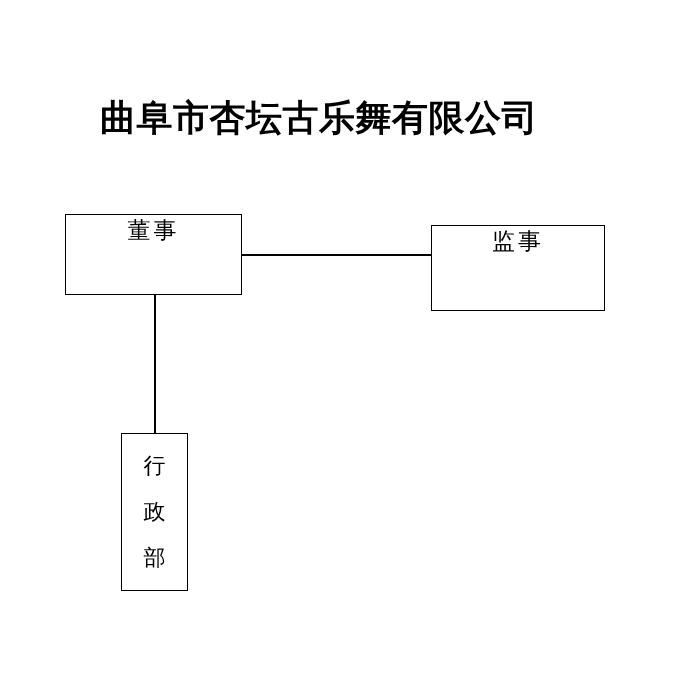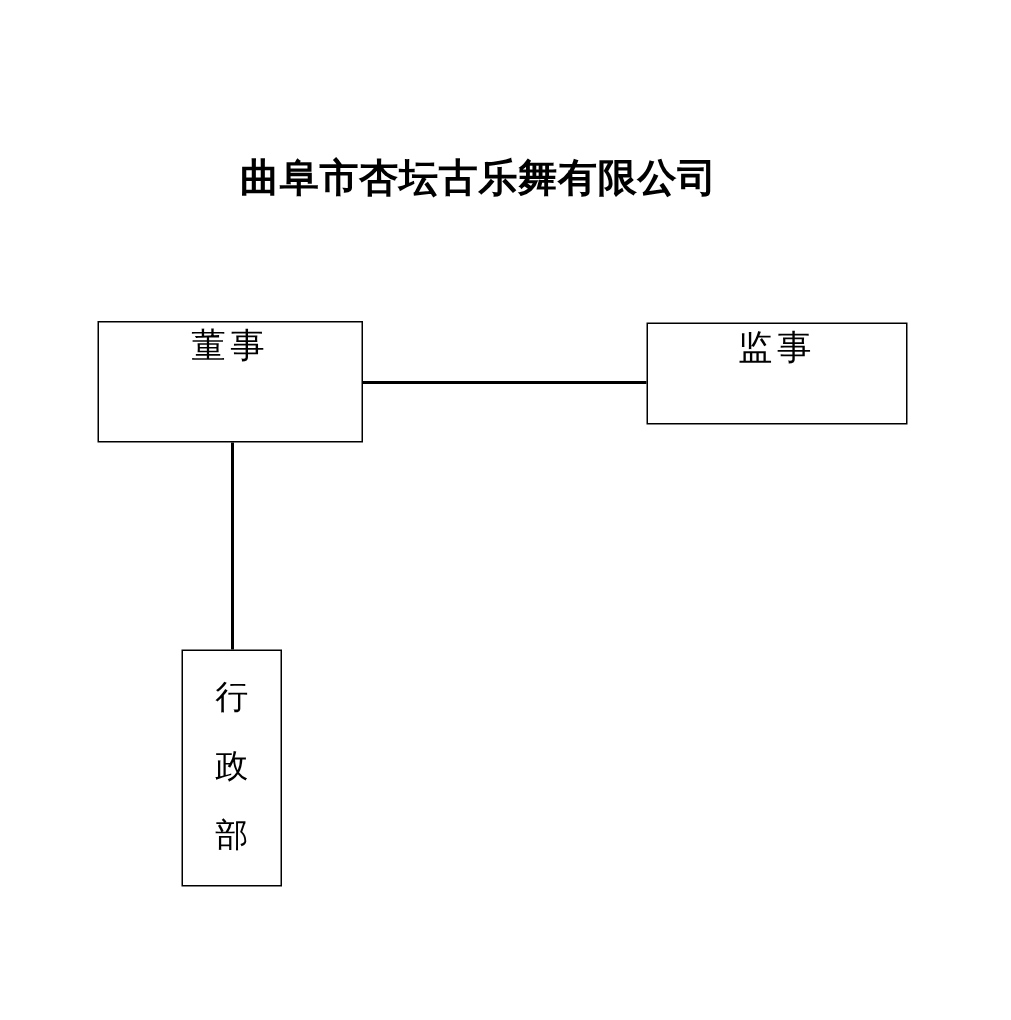--- a/index.html
+++ b/index.html
@@ -20,21 +20,21 @@
 
   
   .chart-title {
     position: absolute;
     left: 0;
     top: 100px;
     width: 638px;
     text-align: center;
     font-family: Liberation Sans, sans-serif;
     font-weight: 700;
-    font-size: 26px;
+    font-size: 36px;
     line-height: 36px;
     letter-spacing: 0.5px;
     color: #000000;
     white-space: nowrap;
   }
 
   
   .node {
     position: absolute;
     box-sizing: border-box;
@@ -50,23 +50,23 @@
 
   .node-director {
     left: 65px;
     top: 214px;
     width: 177px;
     height: 81px;
   }
 
   .node-supervisor {
     left: 431px;
-    top: 215px;
+    top: 225px;
     width: 174px;
-    height: 68px;
+    height: 86px;
   }
 
   .node-admin {
     left: 121px;
     top: 433px;
     width: 67px;
     height: 158px;
     flex-direction: column;
     justify-content: center;
     align-items: center;

